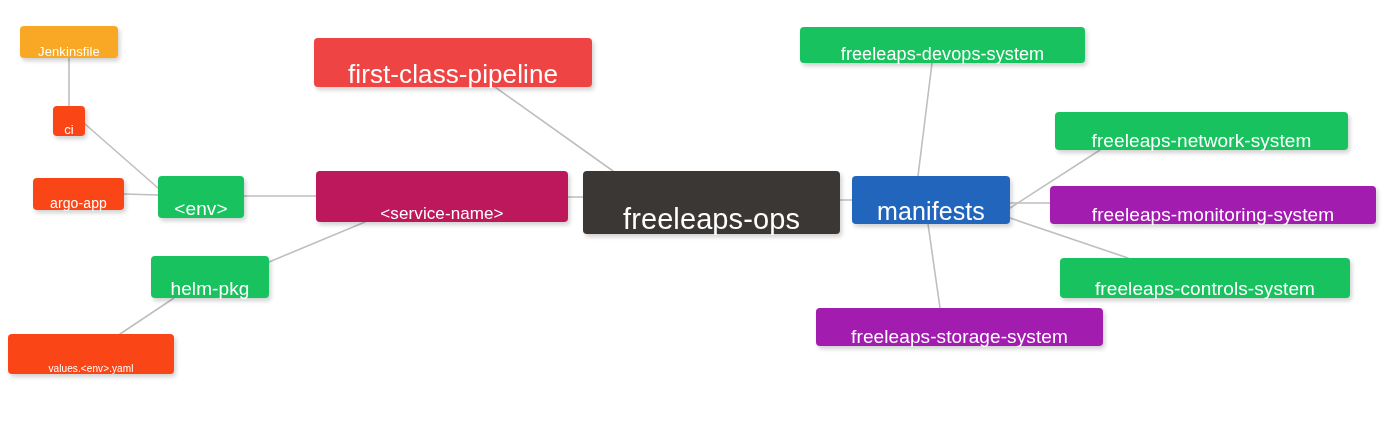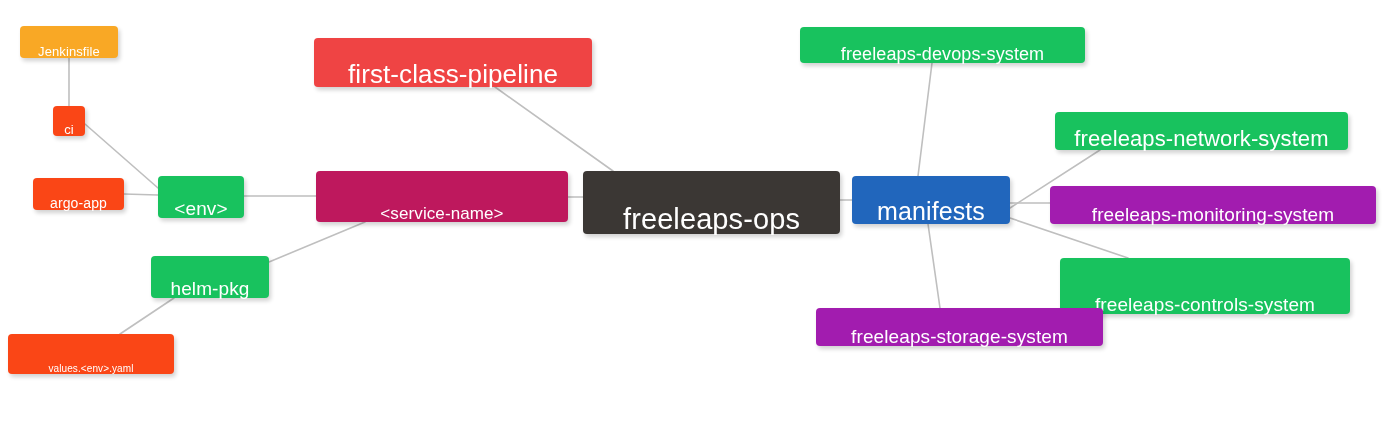--- a/index.html
+++ b/index.html
@@ -93,26 +93,26 @@
       </div>
       <div class="node" style="left: 583px; top: 171px; width: 257px; height: 63px; background: rgb(59, 55, 52); font-size: 29px;">
         <span class="node-label">freeleaps-ops</span>
       </div>
       <div class="node" style="left: 852px; top: 176px; width: 158px; height: 48px; background: rgb(33, 102, 188); font-size: 25px;">
         <span class="node-label">manifests</span>
       </div>
       <div class="node" style="left: 800px; top: 27px; width: 285px; height: 36px; background: rgb(24, 194, 94); font-size: 18px;">
         <span class="node-label">freeleaps-devops-system</span>
       </div>
-      <div class="node" style="left: 1055px; top: 112px; width: 293px; height: 38px; background: rgb(24, 194, 94); font-size: 22px;">
+      <div class="node" style="left: 1055px; top: 112px; width: 293px; height: 38px; background: rgb(24, 194, 94); font-size: 19px;">
         <span class="node-label">freeleaps-network-system</span>
       </div>
       <div class="node" style="left: 1050px; top: 186px; width: 326px; height: 38px; background: #a21caf; font-size: 19px;">
         <span class="node-label">freeleaps-monitoring-system</span>
       </div>
-      <div class="node" style="left: 1060px; top: 258px; width: 290px; height: 56px; background: rgb(24, 194, 94); font-size: 19px;">
+      <div class="node" style="left: 1060px; top: 258px; width: 290px; height: 40px; background: rgb(24, 194, 94); font-size: 19px;">
         <span class="node-label">freeleaps-controls-system</span>
       </div>
       <div class="node" style="left: 816px; top: 308px; width: 287px; height: 38px; background: #a21caf; font-size: 19px;">
         <span class="node-label">freeleaps-storage-system</span>
       </div>
     </div>
 </div>
 
 </body></html>

